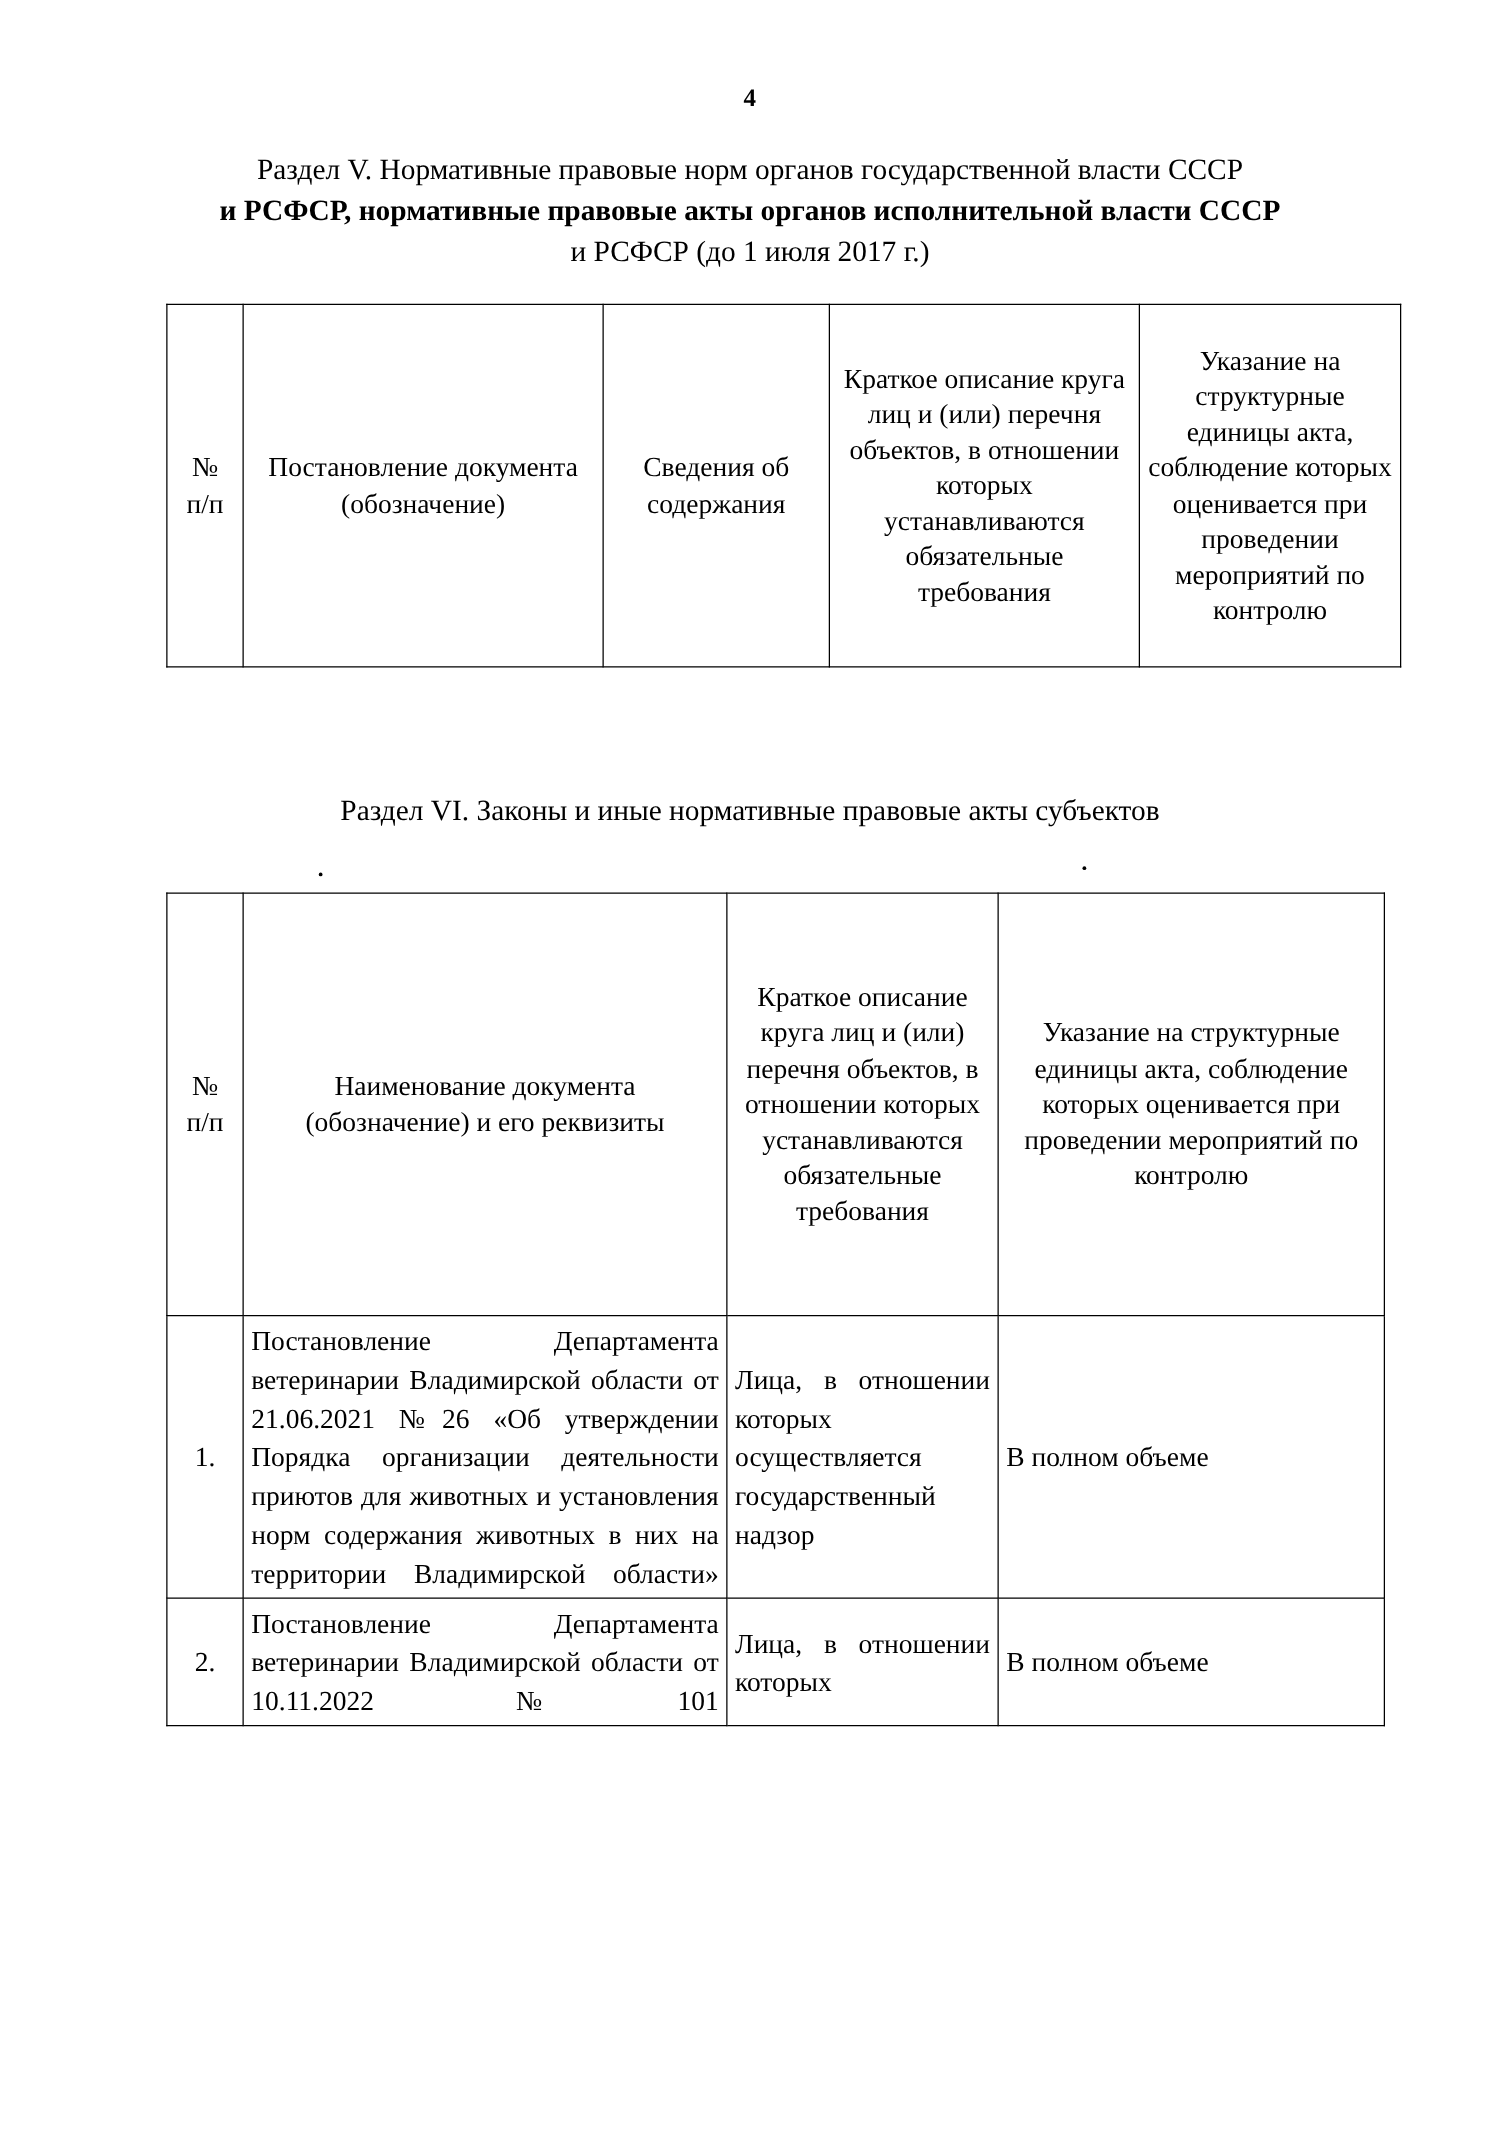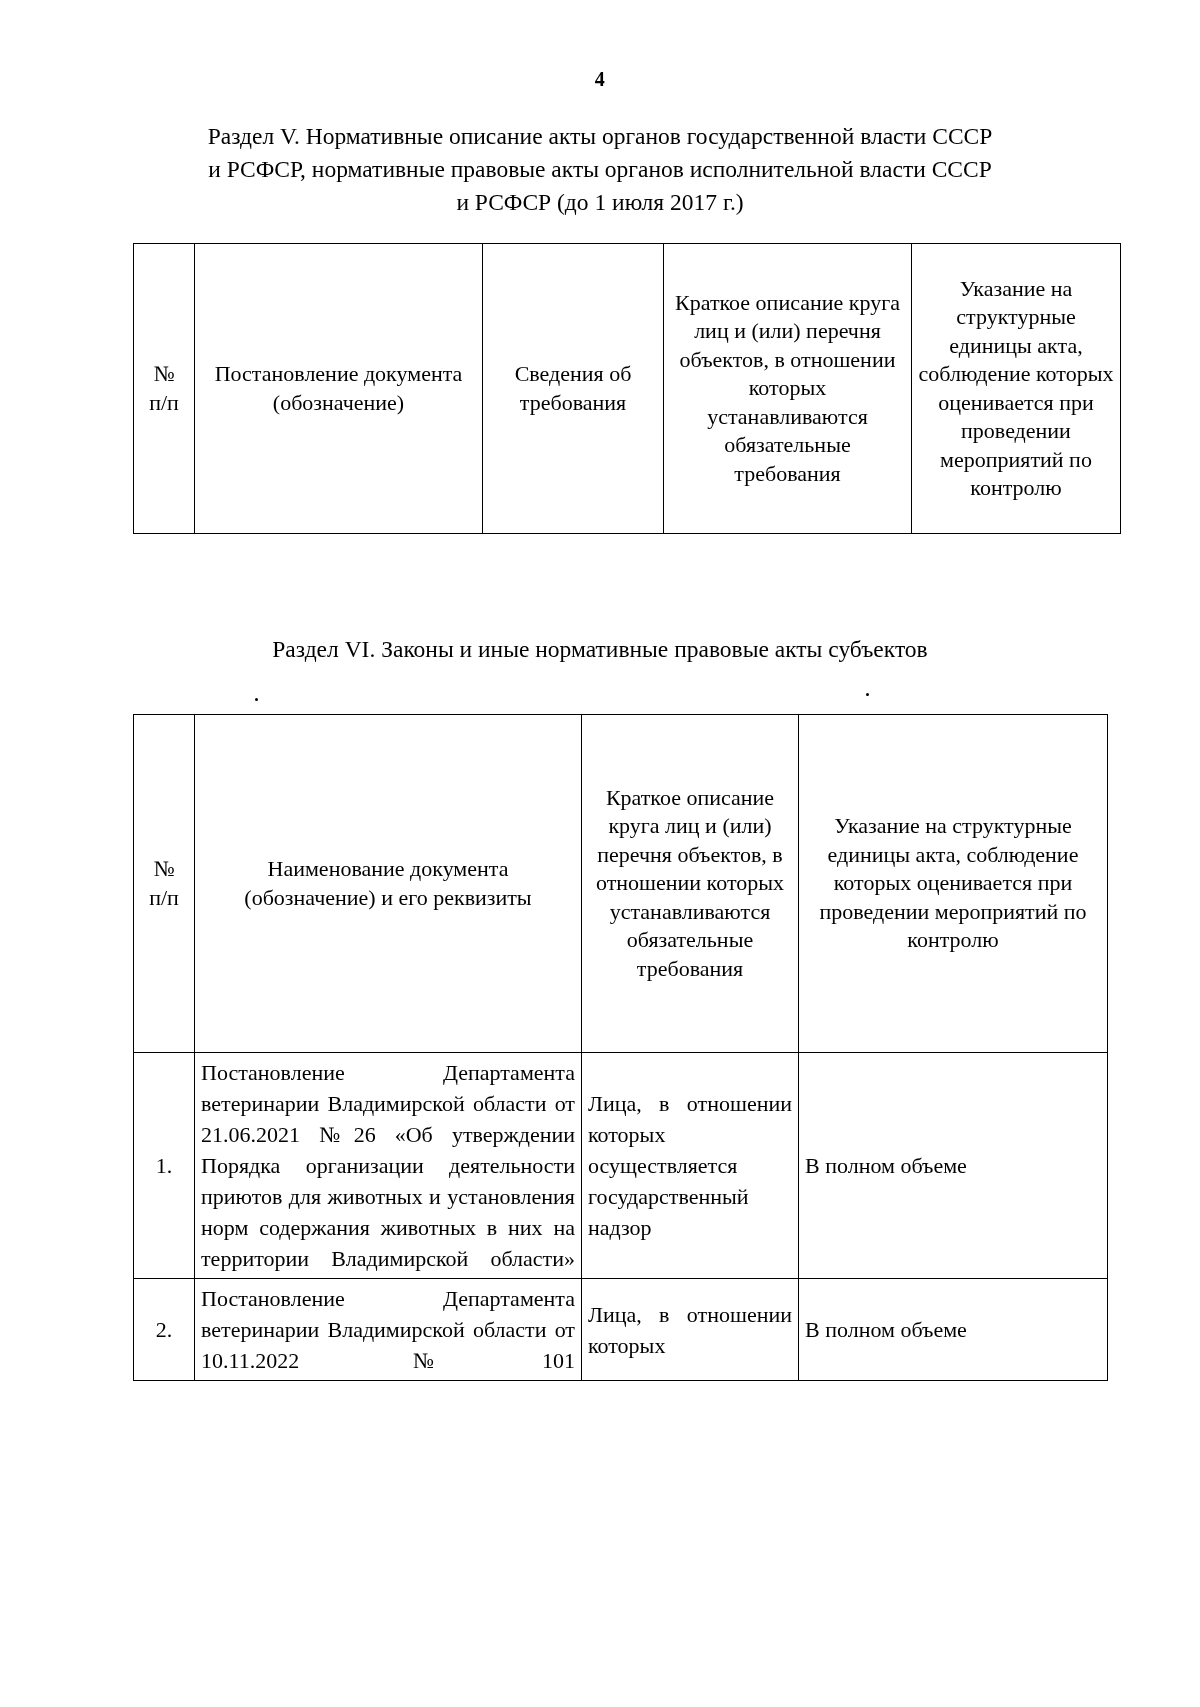--- a/index.html
+++ b/index.html
@@ -128,34 +128,34 @@
   }
 </style>
 </head>
 <body>
 
 <div class="page">
 
   <div class="page-number">4</div>
 
   <div class="section-heading" id="heading-v">
-    <span style="display: block;">Раздел V. Нормативные описание акты органов государственной власти СССР</span>
-    <span style="display: block;">и РСФСР, нормативные правовые акты органов исполнительной власти СССР</span>
+    <span style="display: block;">Раздел V. Нормативные правовые норм органов государственной власти СССР</span>
+    <span style="display: block; font-weight: bold;">и РСФСР, нормативные правовые акты органов исполнительной власти СССР</span>
     <span style="display: block;">и РСФСР (до 1 июля 2017 г.)</span>
   </div>
 
   <table class="doc-table" id="table-v">
     <tbody>
       <tr class="hdr-v">
         <td class="hdr-cell c-num">
           <span class="hdr-text">№</span>
           <span class="hdr-text">п/п</span>
         </td>
         <td class="hdr-cell c-name-v">Постановление документа (обозначение)</td>
-        <td class="hdr-cell c-approval">Сведения об требования</td>
+        <td class="hdr-cell c-approval">Сведения об содержания</td>
         <td class="hdr-cell c-brief-v">Краткое описание круга лиц и (или) перечня объектов, в отношении которых устанавливаются обязательные требования</td>
         <td class="hdr-cell c-struct-v">Указание на структурные единицы акта, соблюдение которых оценивается при проведении мероприятий по контролю</td>
       </tr>
     </tbody>
   </table>
 
   <div class="section-heading" id="heading-vi">
     <span style="display: block;">Раздел VI. Законы и иные нормативные правовые акты субъектов</span>
   </div>
 

